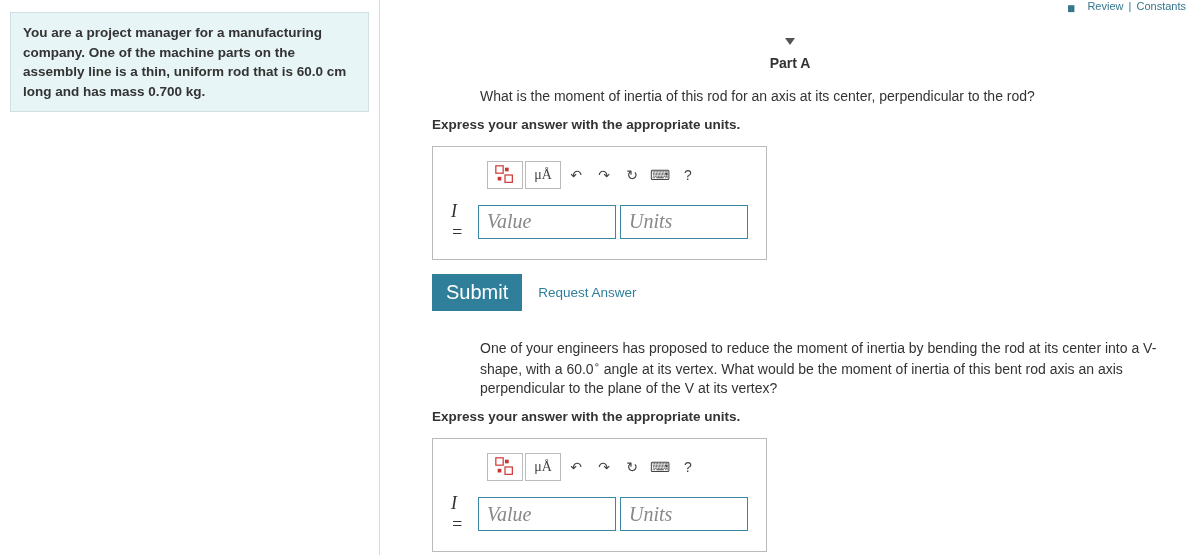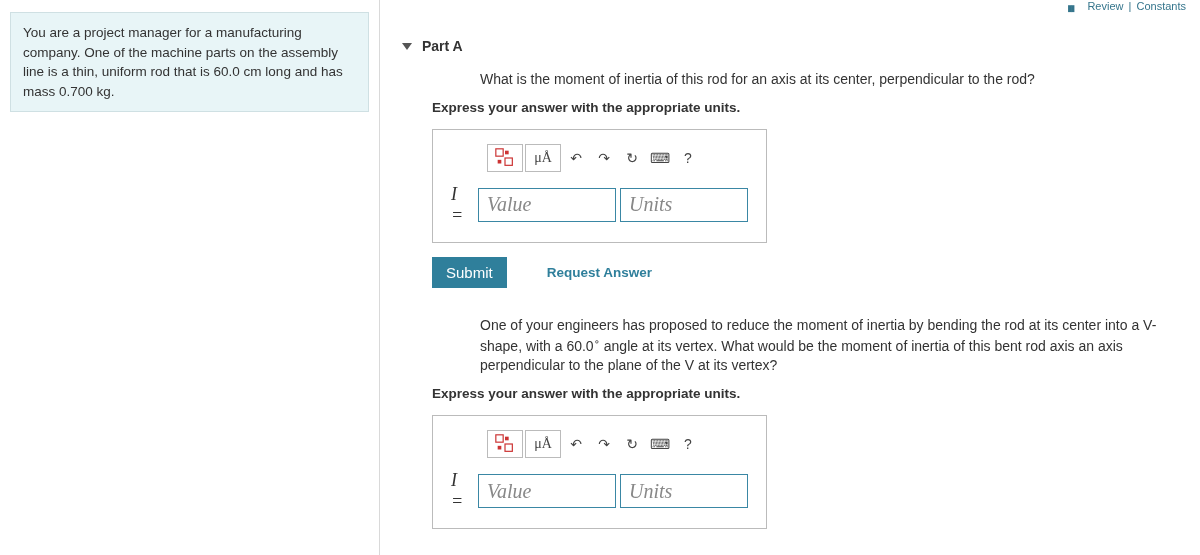--- a/index.html
+++ b/index.html
@@ -1,47 +1,47 @@
 <!DOCTYPE html>
 <html><head>
 <meta charset="utf-8">
 <style>
   * { box-sizing: border-box; margin: 0; padding: 0; }
   body { font-family: "Helvetica Neue", Arial, sans-serif; font-size: 14px; color: #333; background: #fff; }
   .page { display: flex; width: 1200px; min-height: 555px; }
   .left-col { width: 380px; padding: 12px 10px 10px 10px; border-right: 1px solid #d9d9d9; }
-  .problem-box { background: #e8f5f7; border: 1px solid #cfe0e3; padding: 10px 12px; font-size: 13.5px; line-height: 1.45; }
+  .problem-box { background: #e8f5f7; border: 1px solid #cfe0e3; padding: 10px 12px; font-size: 13.5px; line-height: 1.45; font-weight: bold; }
   .right-col { flex: 1; padding: 10px 22px 20px 22px; position: relative; }
   .top-links { position: absolute; top: 0; right: 14px; font-size: 11px; }
   .top-links .rev-icon { display:inline-block; width:14px; vertical-align:middle; margin-right:3px;}
   .top-links .rev-icon::before { content:"▮▮"; letter-spacing:-2px; font-size:9px; color:#35758c;}
   .top-links a { color: #35758c; text-decoration: none; cursor:pointer; }
   .top-links .sep { color: #35758c; margin: 0 2px; }
   .part { margin-top: 28px; }
-  .part-header { display: flex; align-items: center; gap: 10px; margin-bottom: 16px; }
+  .part-header { display: flex; align-items: center; gap: 10px; margin-bottom: 16px; flex-direction: column; }
   .caret { width:0; height:0; border-left:5px solid transparent; border-right:5px solid transparent; border-top:7px solid #555; }
   .part-title { font-weight: bold; font-size: 14px; }
   .part-body { margin-left: 30px; }
   .qtext { font-size: 14px; margin-bottom: 10px; line-height:1.4;margin-left:48px; }
   .qtext sup { font-size:10px; }
   .instr { font-weight: bold; font-size: 13.5px; margin-bottom: 14px; }
   .answer-box { border: 1px solid #bbb; padding: 14px 18px 16px 18px; width: 335px; margin-bottom: 14px; }
   .toolbar { display: flex; align-items: center; gap: 2px; margin-left: 36px; margin-bottom: 12px; }
   .tbtn { width: 36px; height: 28px; border: 1px solid #bbb; background:#fff; display:flex; align-items:center; justify-content:center; font-size:14px; color:#444; cursor:pointer; }
   .tbtn.nobord { border:none; width:26px; }
   .tbtn.templ { padding:0; }
   .templ svg { width:22px; height:22px; }
   .input-row { display:flex; align-items:center; gap:4px; }
   .ieq { font-style: italic; font-family: "Times New Roman", serif; font-size: 18px; margin-right: 2px; }
   .val-input, .unit-input { height: 34px; border: 1px solid #3a87a4; font-family: "Times New Roman", serif; font-size: 20px; padding: 0 8px; color:#777; background:#fff; }
   .val-input { width: 138px; }
   .unit-input { width: 128px; }
   .actions { display:flex; align-items:center; gap: 16px; }
-  .submit-btn { background:#2f7f9b; color:#fff; border:none; padding:7px 14px; font-size:15px; cursor:pointer; }
-  .req-link { color:#2f7f9b; font-weight:bold; font-size:13.5px; text-decoration:none; cursor:pointer;margin-left:24px; }
+  .submit-btn { background:#2f7f9b; color:#fff; border:none; padding:7px 14px; font-size:20px; cursor:pointer; }
+  .req-link { color:#2f7f9b; font-weight:normal; font-size:13.5px; text-decoration:none; cursor:pointer; }
   .mu { font-family: "Times New Roman", serif; }
   input::placeholder { color:#888; font-style:italic; }
 </style>
 </head>
 <body>
 
 <div class="page">
   <div class="left-col">
     <div class="problem-box">You are a project manager for a manufacturing company. One of the machine parts on the assembly line is a thin, uniform rod that is 60.0 cm long and has mass 0.700 kg.</div>
   </div>

